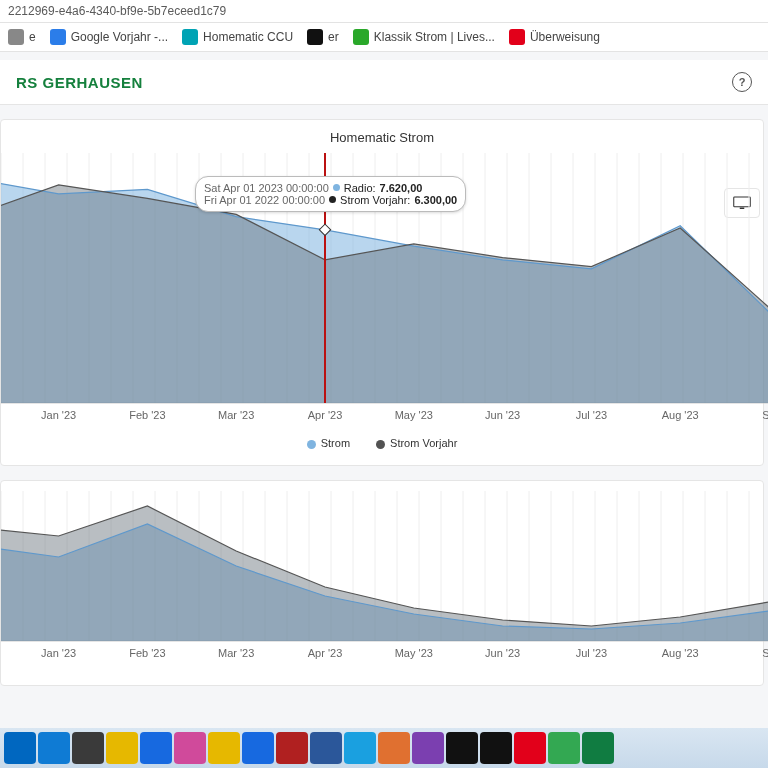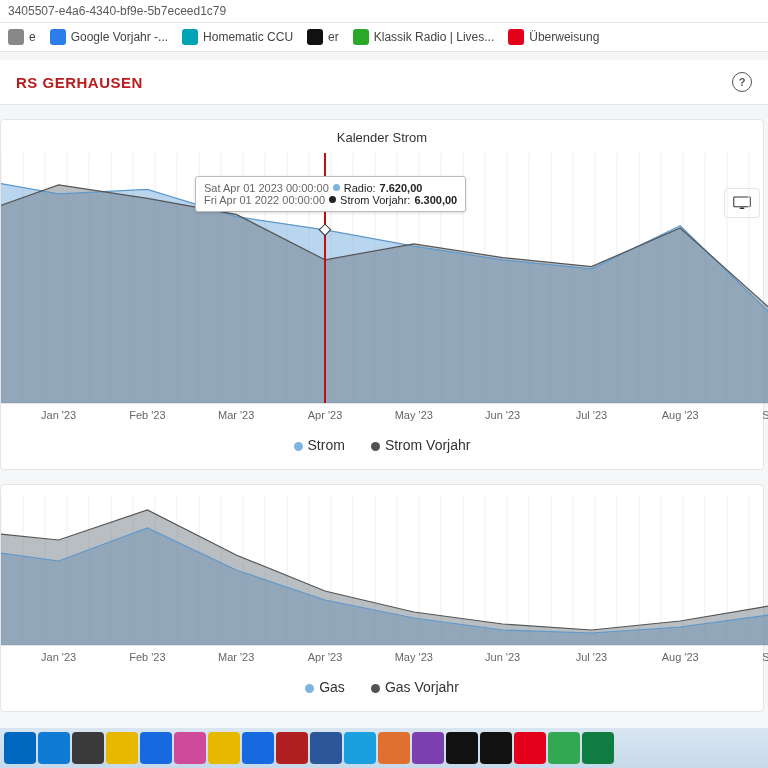--- a/index.html
+++ b/index.html
@@ -1,63 +1,63 @@
 <!DOCTYPE html>
 <html><head>
 <meta charset="utf-8">
 <style>
 html,body{margin:0;padding:0;font-family:-apple-system,BlinkMacSystemFont,"Segoe UI",Arial,sans-serif;background:#f5f6f8;color:#222;width:768px;height:768px;overflow:hidden}
 .url-bar{background:#fff;border-bottom:1px solid #e3e3e3;font-size:12px;color:#5a5a5a;padding:4px 8px}
 .bookmarks{background:#fff;border-bottom:1px solid #e3e3e3;display:flex;align-items:center;gap:14px;padding:6px 8px;font-size:12px;color:#444}
 .bm{display:flex;align-items:center;gap:5px;cursor:pointer}
 .fav{width:16px;height:16px;border-radius:3px;display:flex;align-items:center;justify-content:center;font-size:10px;color:#fff}
 .header{background:#fff;border-bottom:1px solid #e5e5e5;display:flex;align-items:center;justify-content:space-between;padding:12px 16px;margin-top:2px}
-.header-title{font-size:15px;font-weight:700;letter-spacing:.5px;color:#b91c1c}
+.header-title{font-size:15px;font-weight:700;letter-spacing:.5px;color:#15803d}
 .help-ico{width:18px;height:18px;border:1.5px solid #555;border-radius:50%;display:flex;align-items:center;justify-content:center;font-size:11px;font-weight:700;color:#555}
 .toolbar{background:#fff;border:1px solid #e5e5e5;border-radius:4px;margin:10px 6px 0 auto;width:34px;height:28px;display:flex;align-items:center;justify-content:center;position:absolute;right:2px;top:120px}
 .toolbar svg{width:18px;height:14px}
 .card{background:#fff;border:1px solid #e5e5e5;border-radius:4px;margin:14px 4px 0 0;padding:10px 0 16px 0}
 .chart-title{text-align:center;font-size:13px;color:#333;margin-bottom:8px}
 .plot-wrap{position:relative}
 .grid line{stroke:#eee;stroke-width:1}
 .axis text{font-size:11px;fill:#666}
-.legend{display:flex;gap:26px;justify-content:center;font-size:14px;color:#333;margin-top:6px}
+.legend{display:flex;gap:26px;justify-content:center;font-size:11px;color:#333;margin-top:6px}
 .legend .dot{width:9px;height:9px;border-radius:50%;display:inline-block;margin-right:5px;vertical-align:middle}
-.tooltip{position:absolute;background:#fff;border:1px solid #bbb;border-radius:3px;font-size:11px;padding:5px 8px;box-shadow:0 1px 3px rgba(0,0,0,.15);white-space:nowrap}
+.tooltip{position:absolute;background:#fff;border:1px solid #bbb;border-radius:13px;font-size:11px;padding:5px 8px;box-shadow:0 1px 3px rgba(0,0,0,.15);white-space:nowrap}
 .tooltip .row{display:flex;align-items:center;gap:4px}
 .tooltip .m{width:7px;height:7px;border-radius:50%}
 .taskbar{position:absolute;bottom:0;left:0;right:0;height:40px;background:linear-gradient(#d9e6f2,#c7d9ea);display:flex;align-items:center;gap:2px;padding:0 4px}
 .tb{width:32px;height:32px;border-radius:4px;display:flex;align-items:center;justify-content:center;font-size:14px;color:#fff}
 .content{position:absolute;top:58px;left:0;right:0;bottom:40px;overflow:hidden}
 </style>
 </head>
 <body>
 
-<div class="url-bar"><span>3405507-e4a6-4340-bf9e-5b7eceed1c79</span></div>
+<div class="url-bar"><span>2212969-e4a6-4340-bf9e-5b7eceed1c79</span></div>
 
 <div class="bookmarks" id="bmrow">
     <div class="bm">
       <div class="fav" style="background: rgb(136, 136, 136);"></div>
       <span>e</span>
     </div>
     <div class="bm">
       <div class="fav" style="background: rgb(43, 125, 233);"></div>
       <span>Google Vorjahr -...</span>
     </div>
     <div class="bm">
       <div class="fav" style="background: rgb(0, 163, 180);"></div>
       <span>Homematic CCU</span>
     </div>
     <div class="bm">
       <div class="fav" style="background: rgb(17, 17, 17);"></div>
       <span>er</span>
     </div>
     <div class="bm">
       <div class="fav" style="background: rgb(42, 168, 42);"></div>
-      <span>Klassik Radio | Lives...</span>
+      <span>Klassik Strom | Lives...</span>
     </div>
     <div class="bm">
       <div class="fav" style="background: rgb(226, 0, 26);"></div>
       <span>Überweisung</span>
     </div>
   </div>
 
 <div class="content">
   <div class="header">
     <div class="header-title">RS GERHAUSEN</div>
@@ -66,21 +66,21 @@
 
   <div class="toolbar">
     <svg viewBox="0 0 24 18">
         <rect x="1" y="1" width="22" height="13" rx="1" fill="none" stroke="#333" stroke-width="1.4"></rect>
         <rect x="9" y="15" width="6" height="2" fill="#333"></rect>
       </svg>
   </div>
 
   <div id="charts">
       <div class="card">
-        <div class="chart-title">Kalender Strom</div>
+        <div class="chart-title">Homematic Strom</div>
         <div class="plot-wrap"><svg width="768" height="274">
             <g class="grid">
               <line x1="0" x2="0" y1="0" y2="250"></line>
               <line x1="22" x2="22" y1="0" y2="250"></line>
               <line x1="44" x2="44" y1="0" y2="250"></line>
               <line x1="66" x2="66" y1="0" y2="250"></line>
               <line x1="88" x2="88" y1="0" y2="250"></line>
               <line x1="110" x2="110" y1="0" y2="250"></line>
               <line x1="132" x2="132" y1="0" y2="250"></line>
               <line x1="154" x2="154" y1="0" y2="250"></line>
@@ -198,24 +198,20 @@
               <text x="146.39999999999998" y="166" text-anchor="middle">Feb '23</text>
               <text x="235.2" y="166" text-anchor="middle">Mar '23</text>
               <text x="324" y="166" text-anchor="middle">Apr '23</text>
               <text x="412.79999999999995" y="166" text-anchor="middle">May '23</text>
               <text x="501.6" y="166" text-anchor="middle">Jun '23</text>
               <text x="590.4" y="166" text-anchor="middle">Jul '23</text>
               <text x="679.1999999999999" y="166" text-anchor="middle">Aug '23</text>
               <text x="768" y="166" text-anchor="middle">Se</text>
             </g>
           </svg></div>
-        <div class="legend">
-          <span><span class="dot" style="background: rgb(127, 180, 224);"></span>Gas</span>
-          <span><span class="dot" style="background: rgb(82, 82, 82);"></span>Gas Vorjahr</span>
-        </div>
       </div>
     </div>
 </div>
 
 <div class="taskbar" id="tb">
     <div class="tb" style="background: rgb(0, 103, 192);"></div>
     <div class="tb" style="background: rgb(15, 123, 212);"></div>
     <div class="tb" style="background: rgb(58, 58, 58);"></div>
     <div class="tb" style="background: rgb(230, 184, 0);"></div>
     <div class="tb" style="background: rgb(23, 105, 224);"></div>

